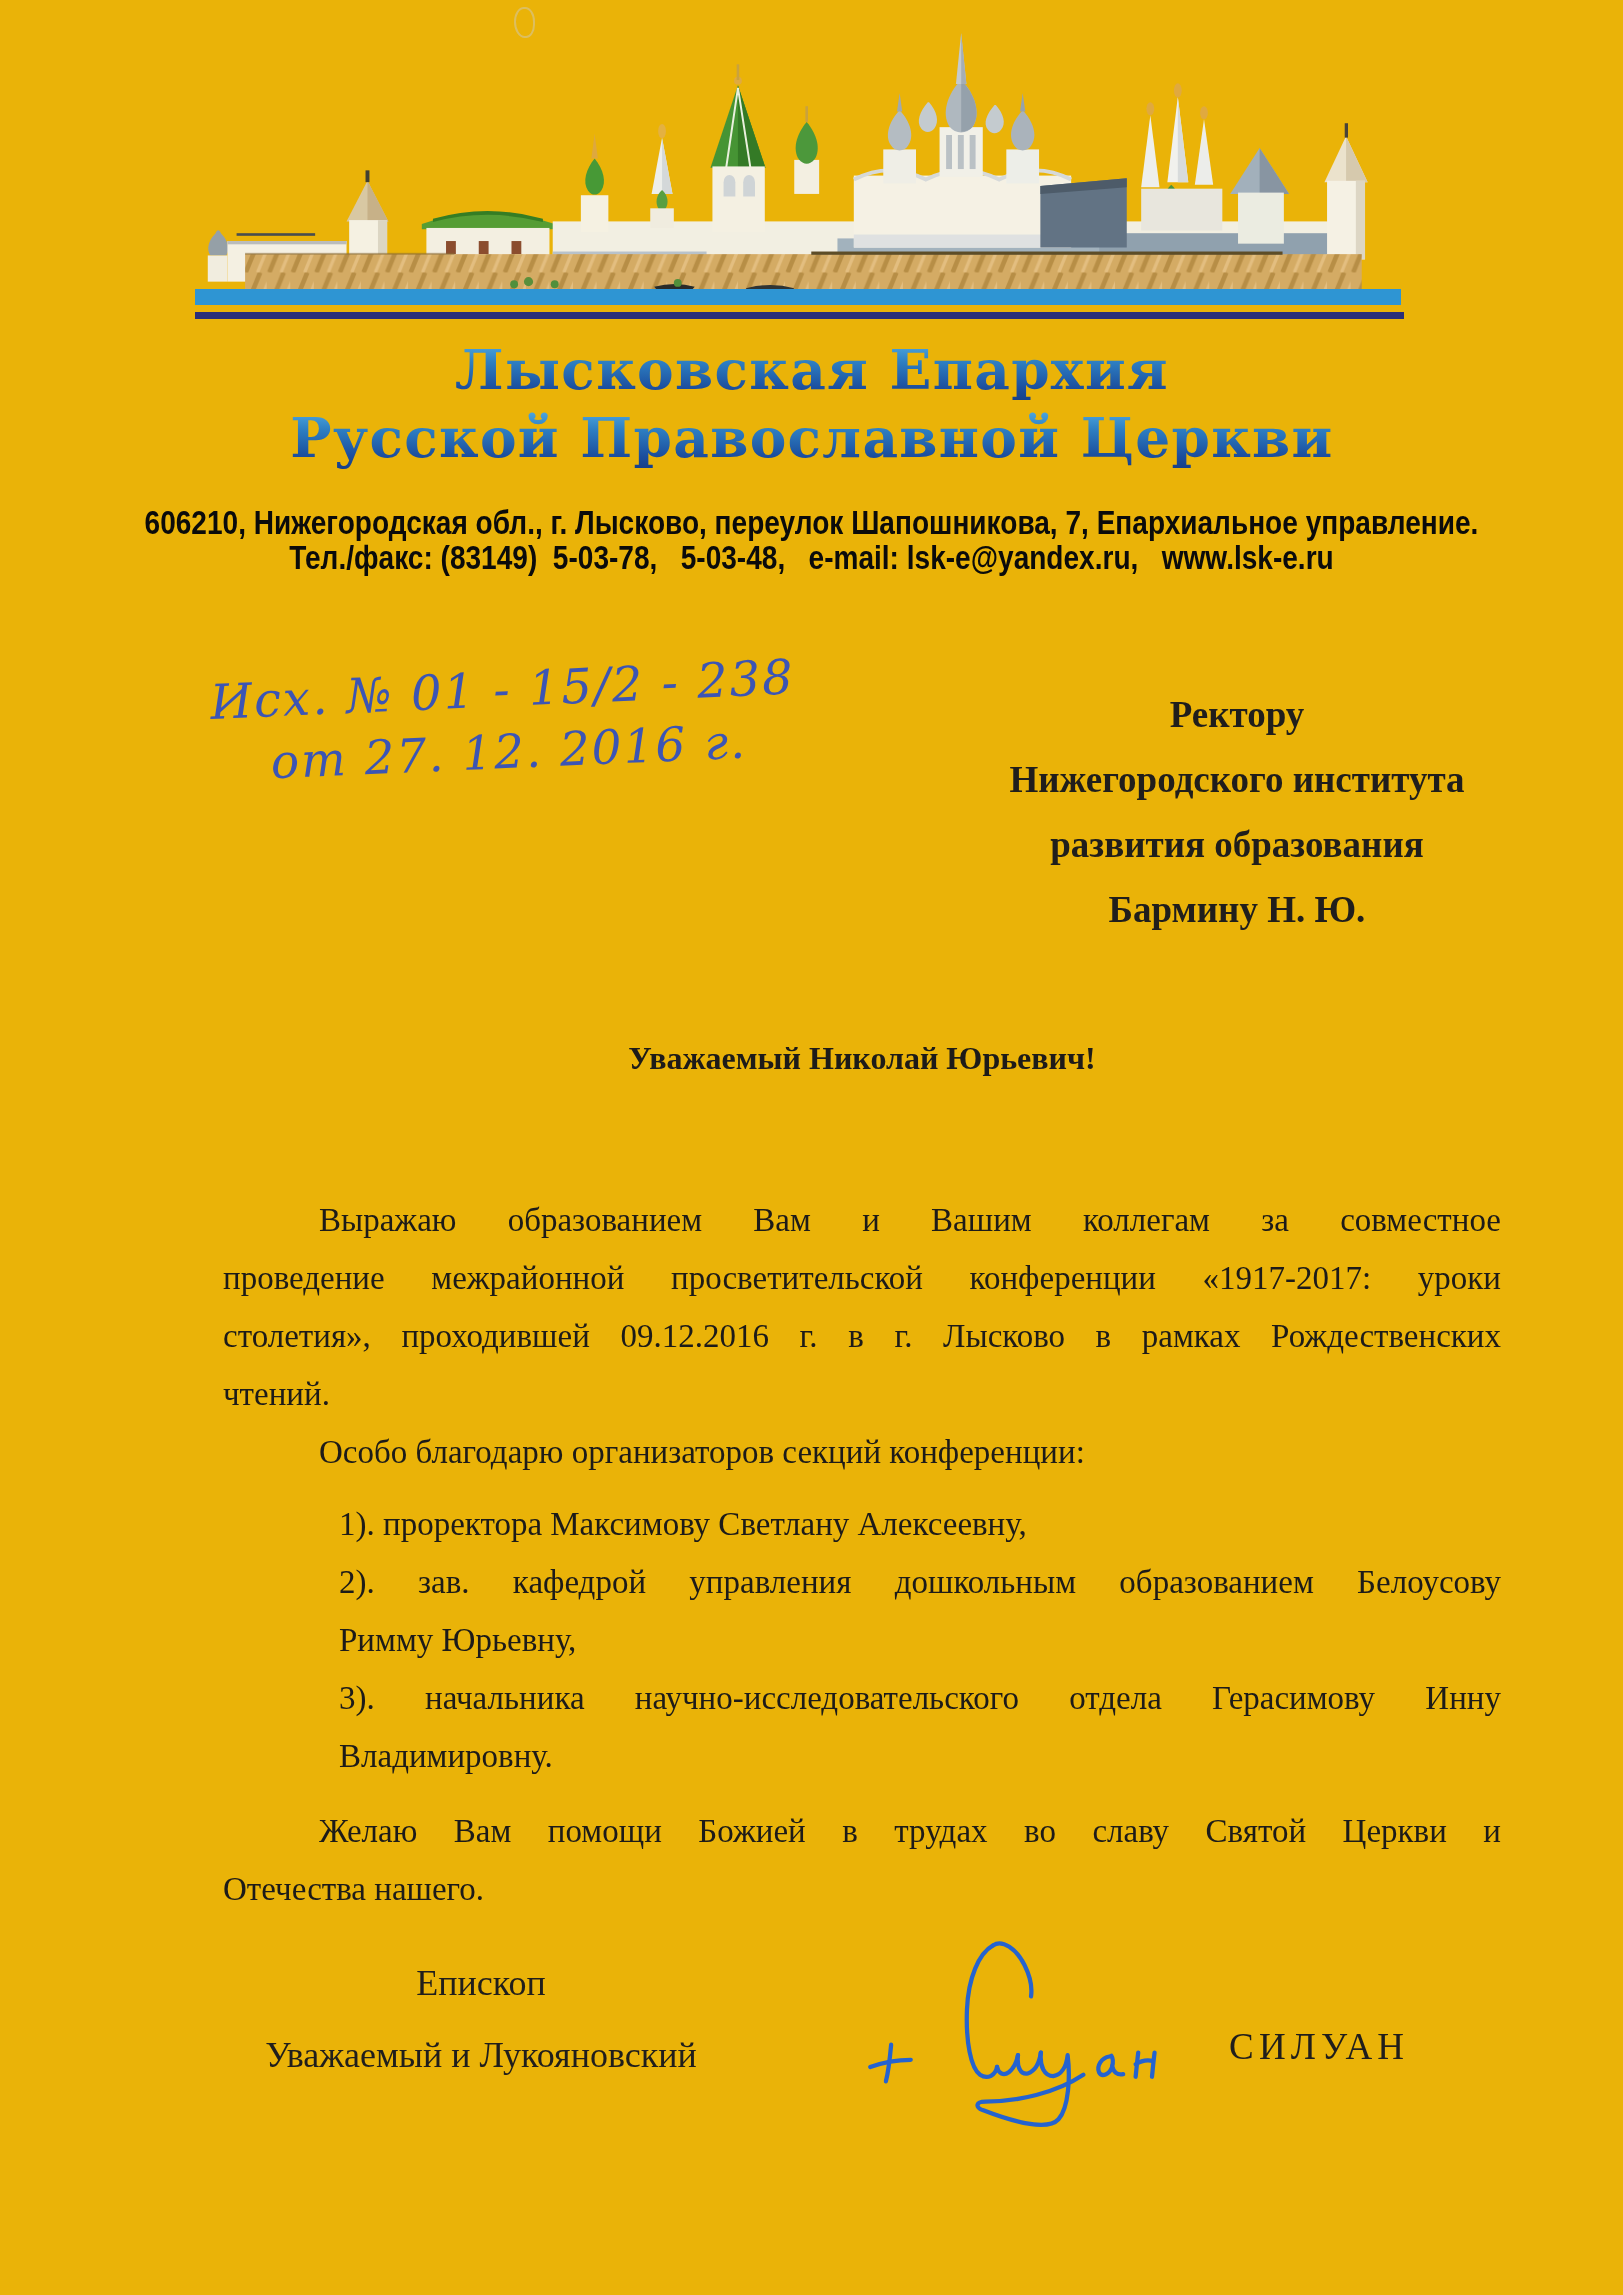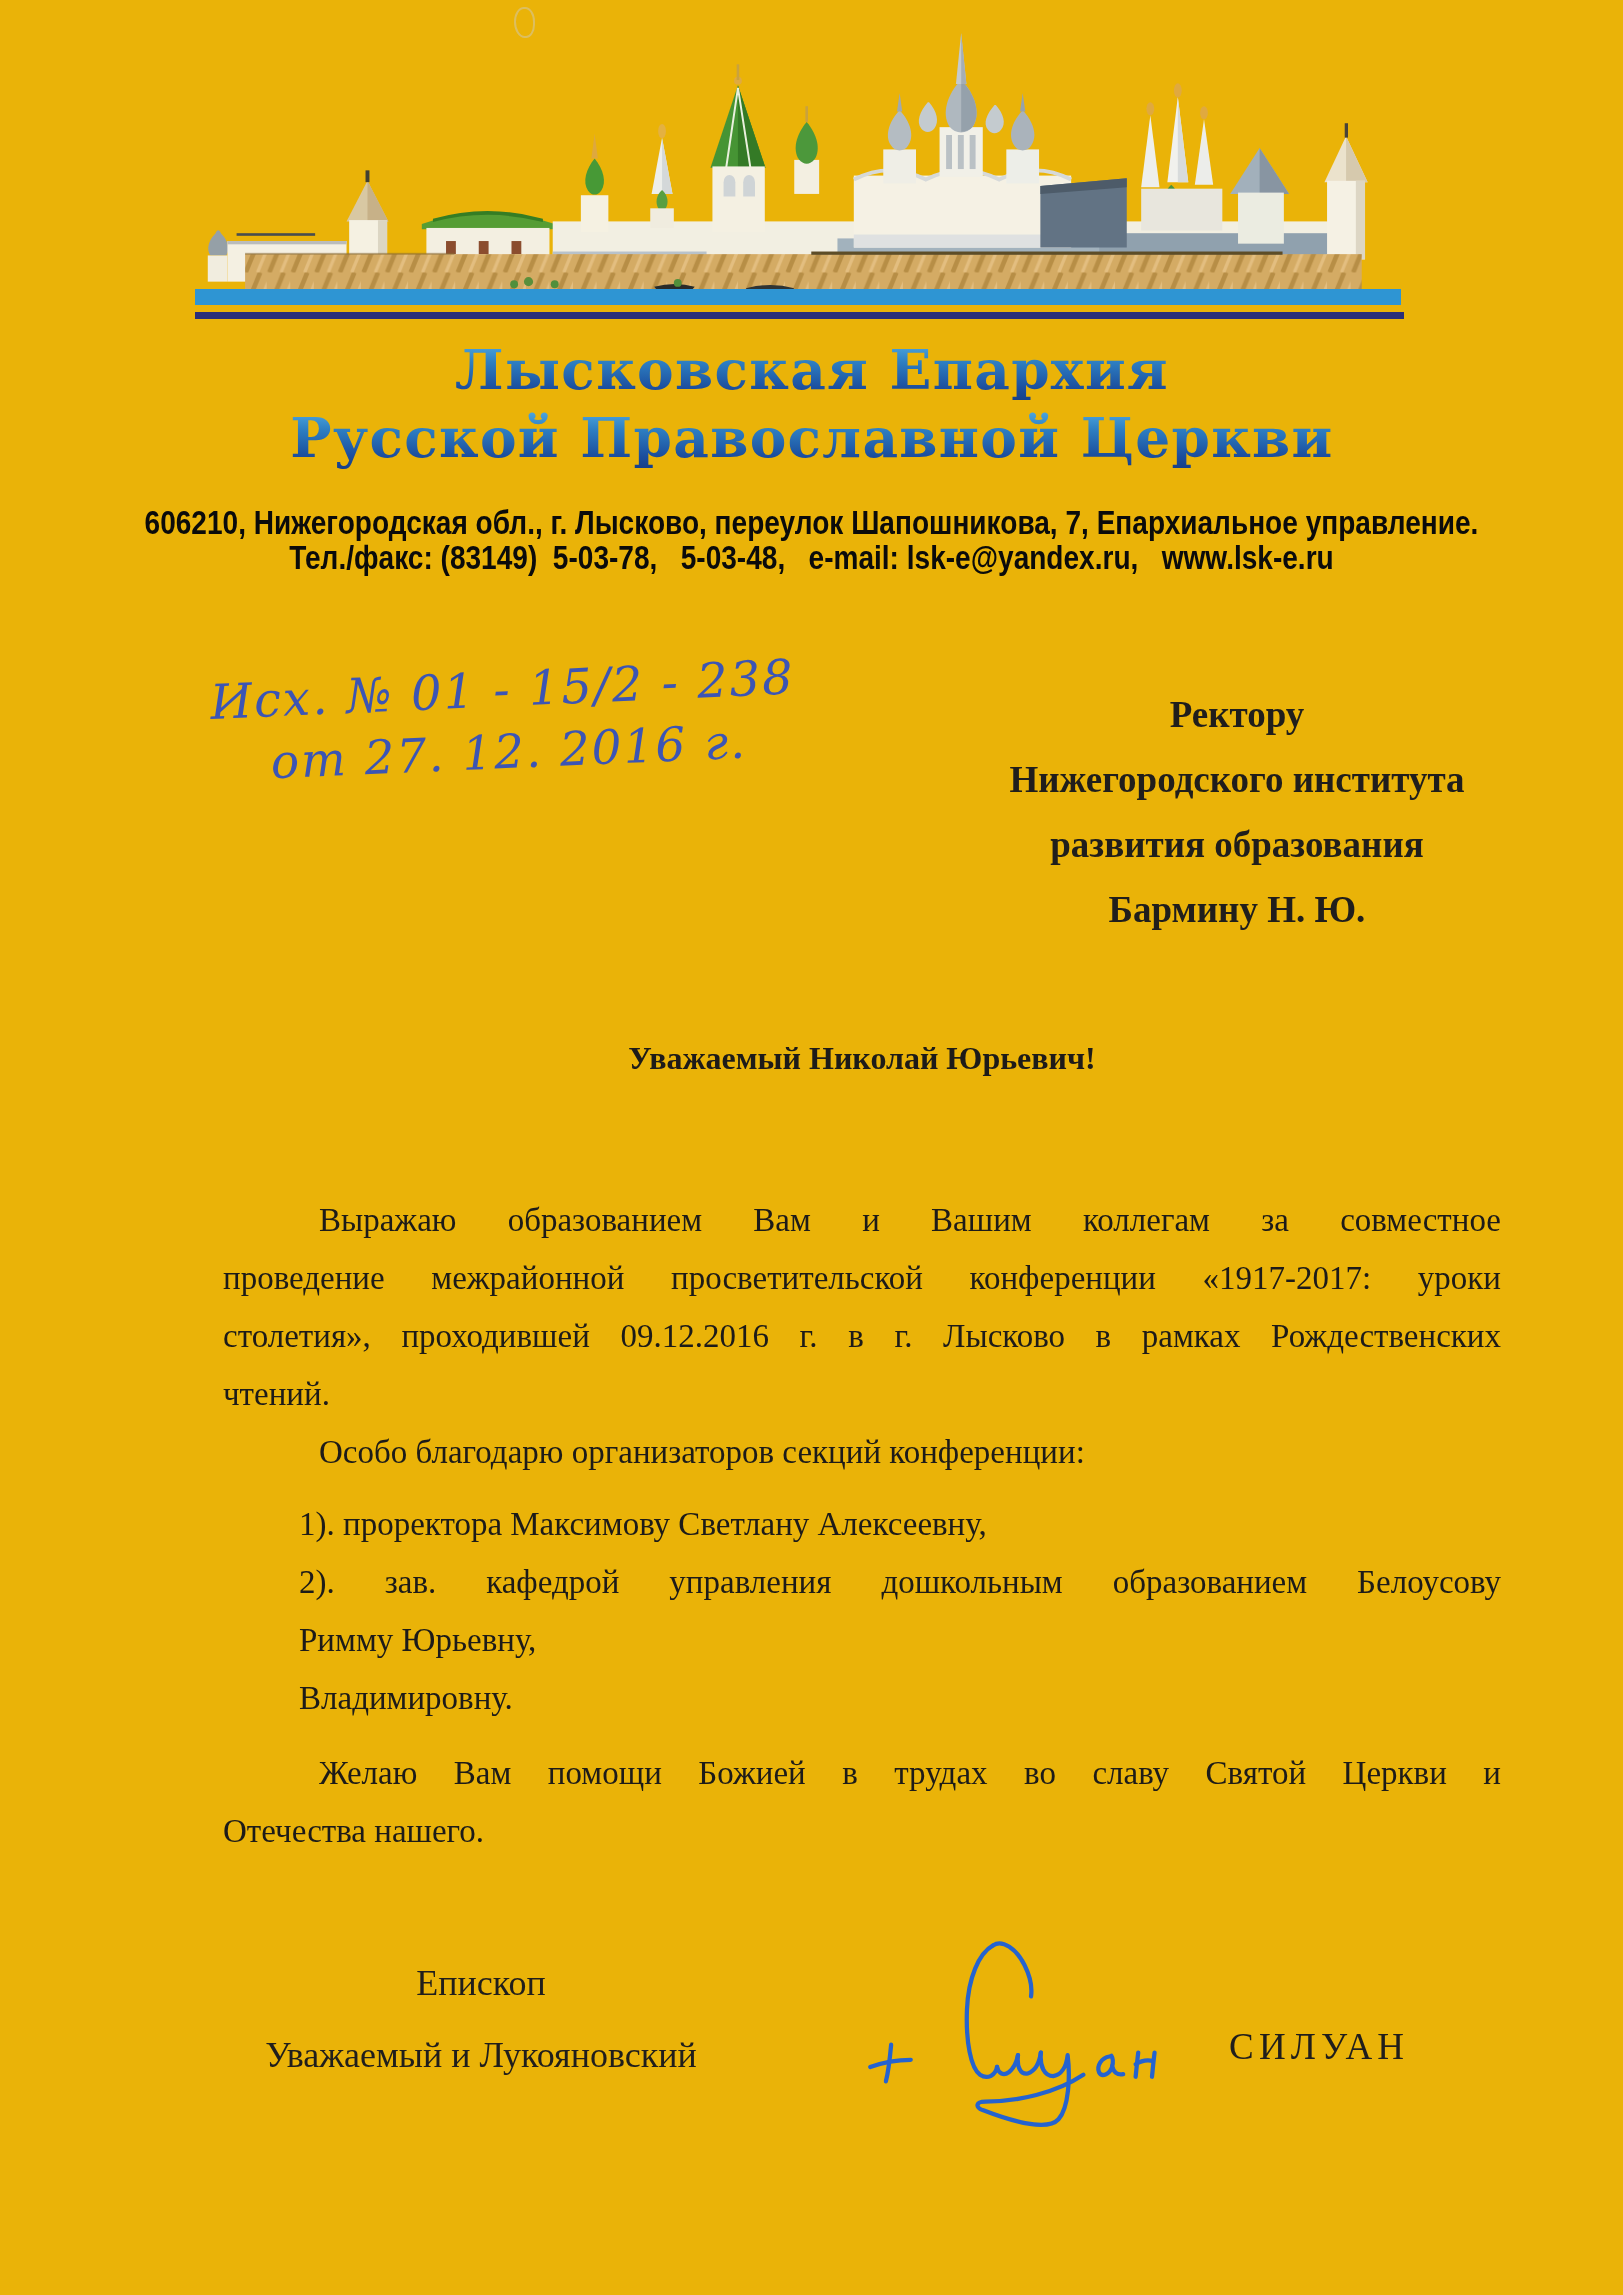--- a/index.html
+++ b/index.html
@@ -49,21 +49,21 @@
     color:#1d1b19;
   }
   
   .body-text{
     position:absolute; left:223px; top:1191px; width:1278px;
     font-size:33px; color:#1d1b19;
   }
   .bl{line-height:58px; min-height:58px;}
   .jl{text-align:justify; text-align-last:justify;}
   .ind{text-indent:96px;}
-  .li{margin-left:76px;}
+  .li{margin-left:116px;}
   .gap-list{margin-top:14.4px;}
   .gap-par{margin-top:17px;}
   
   .sig-title{
     position:absolute; left:216px; top:1947px; width:530px;
     text-align:center; font-weight:normal; font-size:36px; line-height:72px;
     color:#201e1c;
   }
   .sig-hand{position:absolute; left:831px; top:1911px; width:353px; height:223px;}
   .sig-name{
@@ -238,20 +238,21 @@
     <div class="bl jl ind">Выражаю образованием Вам и Вашим коллегам за совместное</div>
     <div class="bl jl">проведение межрайонной просветительской конференции «1917-2017: уроки</div>
     <div class="bl jl">столетия», проходившей 09.12.2016 г. в г. Лысково в рамках Рождественских</div>
     <div class="bl">чтений.</div>
 
     <div class="bl ind">Особо благодарю организаторов секций конференции:</div>
 
     <div class="bl li gap-list">1). проректора Максимову Светлану Алексеевну,</div>
     <div class="bl li jl">2). зав. кафедрой управления дошкольным образованием Белоусову</div>
     <div class="bl li">Римму Юрьевну,</div>
+    <div class="bl li jl">3). начальника научно-исследовательского отдела Герасимову Инну</div>
     <div class="bl li">Владимировну.</div>
 
     <div class="bl jl ind gap-par">Желаю Вам помощи Божией в трудах во славу Святой Церкви и</div>
     <div class="bl">Отечества нашего.</div>
   </div>
 
   <div class="sig-title">
     <div>Епископ</div>
     <div>Уважаемый и Лукояновский</div>
   </div>

